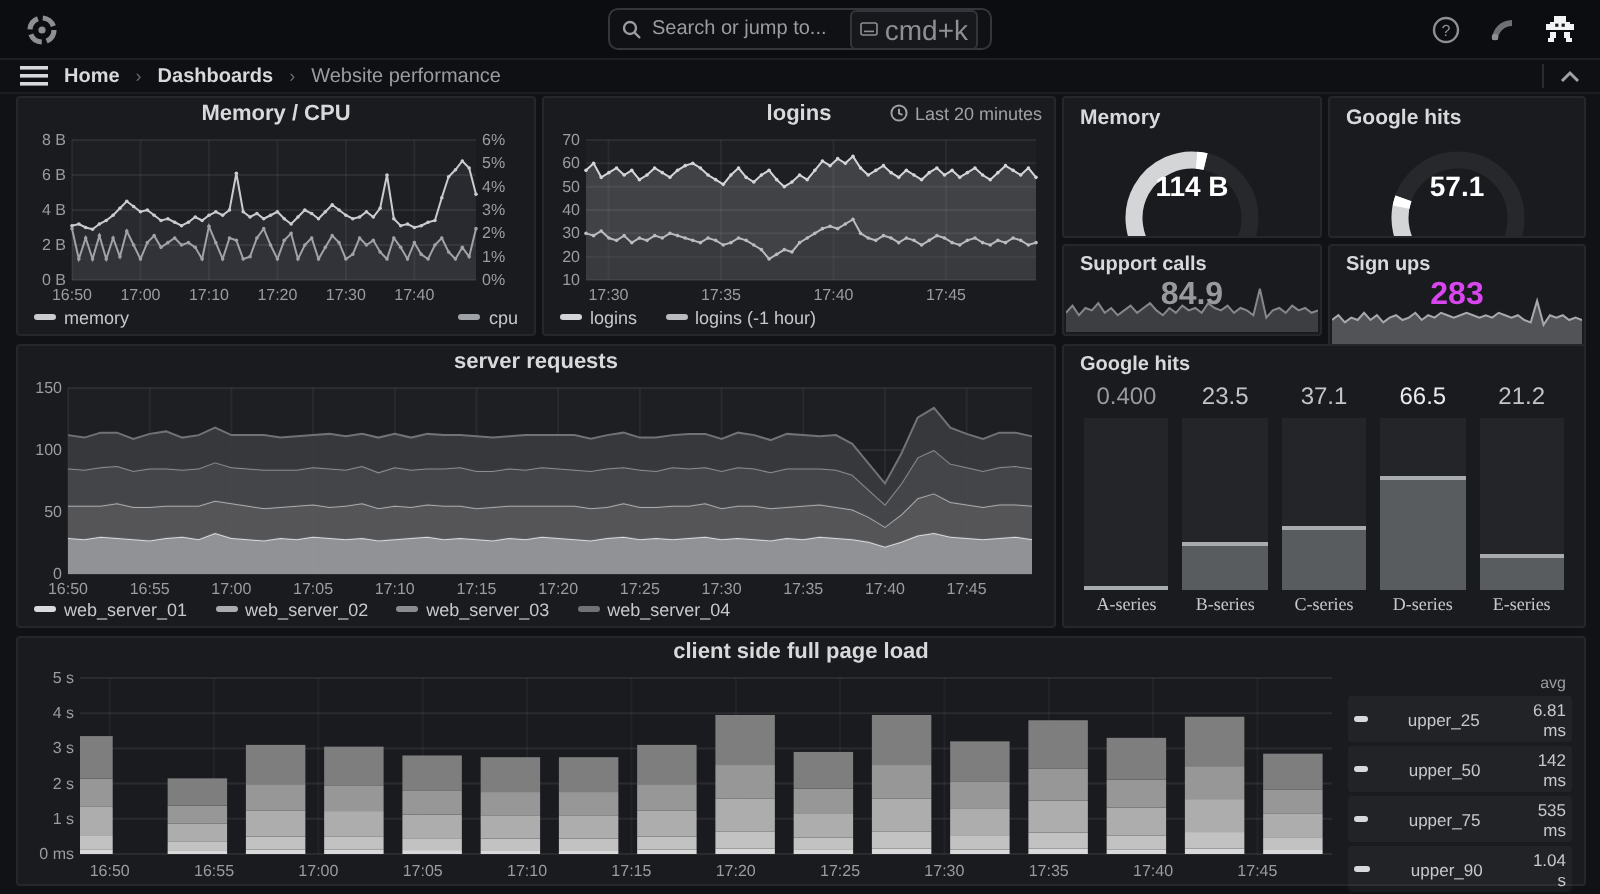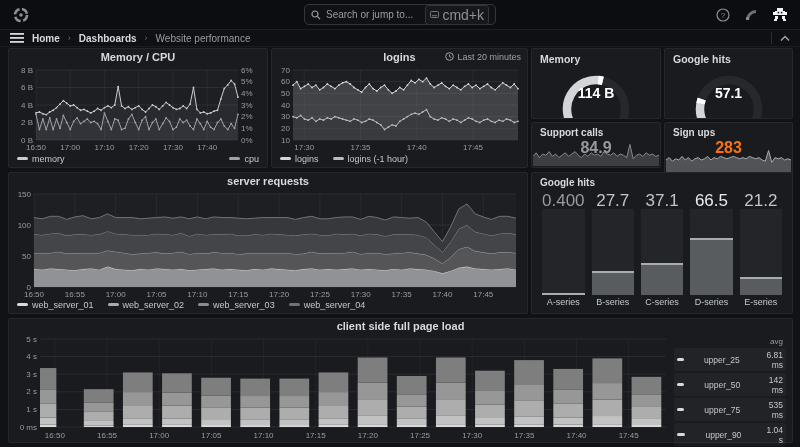--- a/index.html
+++ b/index.html
@@ -36,25 +36,25 @@
   .chart-svg { position:absolute; left:3px; top:16px; }
   .gauge-wrap { position:absolute; left:0; right:0; top:15px; text-align:center; }
   .gauge-value { position:absolute; left:0; right:0; top:36px; text-align:center;
     font-size:14px; font-weight:700; color:#ffffff; }
   .stat-value { position:absolute; left:0; right:0; top:16px; text-align:center;
     font-size:16px; font-weight:700; }
   .spark { position:absolute; left:1px; right:1px; bottom:1px; }
   .bg-row { position:absolute; left:10px; right:10px; top:18px; bottom:4px;
     display:flex; gap:7px; }
   .bg-col { flex:1; display:flex; flex-direction:column; }
-  .bg-val { height:17px; font-size:17px; text-align:center; }
+  .bg-val { height:17px; font-size:12px; text-align:center; }
   .bg-track { flex:1; background:#232528; position:relative; margin-top:1px; }
   .bg-fill { position:absolute; left:0; right:0; bottom:0; background:#595c5f;
     border-top:2px solid #a9acaf; }
-  .bg-cat { height:14px; line-height:14px; font-size:9px; color:#c7c8ca; text-align:center; }
+  .bg-cat { height:14px; line-height:14px; font-size:9px; color:#c7c8ca; text-align:center;font-family:Liberation Serif, serif; }
   .pl-legend { position:absolute; right:6px; top:18px; width:112px; font-size:8.5px; color:#c7c8ca; }
   .pl-head { text-align:right; color:#9a9ca0; padding:0 3px 2px; font-size:8px; }
   .pl-row { display:flex; align-items:center; gap:20px; background:rgba(255,255,255,0.04);
     border-radius:2px; padding:1.5px 3px; margin-bottom:2px; cursor:pointer; }
   .pl-row .lg-dash { width:9px; height:2.5px; background:#d8d9da; }
   .pl-row .pl-name { flex:1; }
   .pl-row .pl-avg { text-align:right; }
   svg text { font-family:"Liberation Sans", sans-serif; }
 </style>
 </head>
@@ -492,21 +492,21 @@
       </svg>
     <div class="stat-value" id="v-support" style="color: rgb(152, 153, 155);">84.9</div>
   </div>
 
   <div class="panel" style="left:664px;top:75px;width:129px;height:52px">
     <div class="p-title-left" style="font-size:10px">Sign ups</div>
     <svg id="sp-signups" class="spark" width="125" height="24">
         <path d="M0,24 L0,12 L3.205128205128205,9.600000000000001 L6.41025641025641,13.2 L9.615384615384617,10.799999999999999 L12.82051282051282,12 L16.025641025641026,8.399999999999999 L19.230769230769234,12 L22.435897435897434,9.600000000000001 L25.64102564102564,13.2 L28.846153846153847,10.799999999999999 L32.05128205128205,9.600000000000001 L35.256410256410255,12 L38.46153846153847,10.799999999999999 L41.666666666666664,8.399999999999999 L44.87179487179487,12 L48.07692307692308,9.600000000000001 L51.28205128205128,10.799999999999999 L54.48717948717949,8.399999999999999 L57.69230769230769,9.600000000000001 L60.8974358974359,10.799999999999999 L64.1025641025641,9.600000000000001 L67.3076923076923,8.399999999999999 L70.51282051282051,9.600000000000001 L73.71794871794872,10.799999999999999 L76.92307692307693,9.600000000000001 L80.12820512820514,10.799999999999999 L83.33333333333333,8.399999999999999 L86.53846153846153,9.600000000000001 L89.74358974358974,10.799999999999999 L92.94871794871796,9.600000000000001 L96.15384615384616,12 L99.35897435897435,13.2 L102.56410256410255,2.3999999999999986 L105.76923076923077,14.399999999999999 L108.97435897435898,9.600000000000001 L112.17948717948718,10.799999999999999 L115.38461538461539,9.600000000000001 L118.58974358974359,12 L121.7948717948718,10.799999999999999 L125,12 L125,24 Z" fill="#515356"></path>
         <path d="M0,12 L3.205128205128205,9.600000000000001 L6.41025641025641,13.2 L9.615384615384617,10.799999999999999 L12.82051282051282,12 L16.025641025641026,8.399999999999999 L19.230769230769234,12 L22.435897435897434,9.600000000000001 L25.64102564102564,13.2 L28.846153846153847,10.799999999999999 L32.05128205128205,9.600000000000001 L35.256410256410255,12 L38.46153846153847,10.799999999999999 L41.666666666666664,8.399999999999999 L44.87179487179487,12 L48.07692307692308,9.600000000000001 L51.28205128205128,10.799999999999999 L54.48717948717949,8.399999999999999 L57.69230769230769,9.600000000000001 L60.8974358974359,10.799999999999999 L64.1025641025641,9.600000000000001 L67.3076923076923,8.399999999999999 L70.51282051282051,9.600000000000001 L73.71794871794872,10.799999999999999 L76.92307692307693,9.600000000000001 L80.12820512820514,10.799999999999999 L83.33333333333333,8.399999999999999 L86.53846153846153,9.600000000000001 L89.74358974358974,10.799999999999999 L92.94871794871796,9.600000000000001 L96.15384615384616,12 L99.35897435897435,13.2 L102.56410256410255,2.3999999999999986 L105.76923076923077,14.399999999999999 L108.97435897435898,9.600000000000001 L112.17948717948718,10.799999999999999 L115.38461538461539,9.600000000000001 L118.58974358974359,12 L121.7948717948718,10.799999999999999 L125,12" fill="none" stroke="#a7a9ac" stroke-width="1"></path>
       </svg>
-    <div class="stat-value" id="v-signups" style="color: #f97316;">283</div>
+    <div class="stat-value" id="v-signups" style="color: #d946ef;">283</div>
   </div>
 
   <div class="panel" style="left:8px;top:125px;width:520px;height:142px">
     <div class="p-title">server requests</div>
     <svg id="c-server" class="chart-svg" width="512" height="110">
         <rect x="22" y="5" width="482" height="93" fill="rgba(255,255,255,0.02)"></rect>
         <line x1="22" y1="98" x2="504" y2="98" stroke="rgba(255,255,255,0.07)"></line>
         <text x="19" y="100.5" text-anchor="end" font-size="8" fill="#9a9ca0">0</text>
         <line x1="22" y1="67" x2="504" y2="67" stroke="rgba(255,255,255,0.07)"></line>
         <text x="19" y="69.5" text-anchor="end" font-size="8" fill="#9a9ca0">50</text>
@@ -571,21 +571,21 @@
     <div class="p-title-left" style="font-size:10px">Google hits</div>
     <div class="bg-row" id="bar-gauge-row">
         <div class="bg-col">
           <div class="bg-val" style="color: rgb(154, 155, 157);">0.400</div>
           <div class="bg-track">
             <div class="bg-fill" style="height: calc(0.4%); min-height: 2px;"></div>
           </div>
           <div class="bg-cat">A-series</div>
         </div>
         <div class="bg-col">
-          <div class="bg-val" style="color: rgb(195, 196, 198);">27.7</div>
+          <div class="bg-val" style="color: rgb(195, 196, 198);">23.5</div>
           <div class="bg-track">
             <div class="bg-fill" style="height: calc(27.7%); min-height: 2px;"></div>
           </div>
           <div class="bg-cat">B-series</div>
         </div>
         <div class="bg-col">
           <div class="bg-val" style="color: rgb(195, 196, 198);">37.1</div>
           <div class="bg-track">
             <div class="bg-fill" style="height: calc(37.1%); min-height: 2px;"></div>
           </div>

